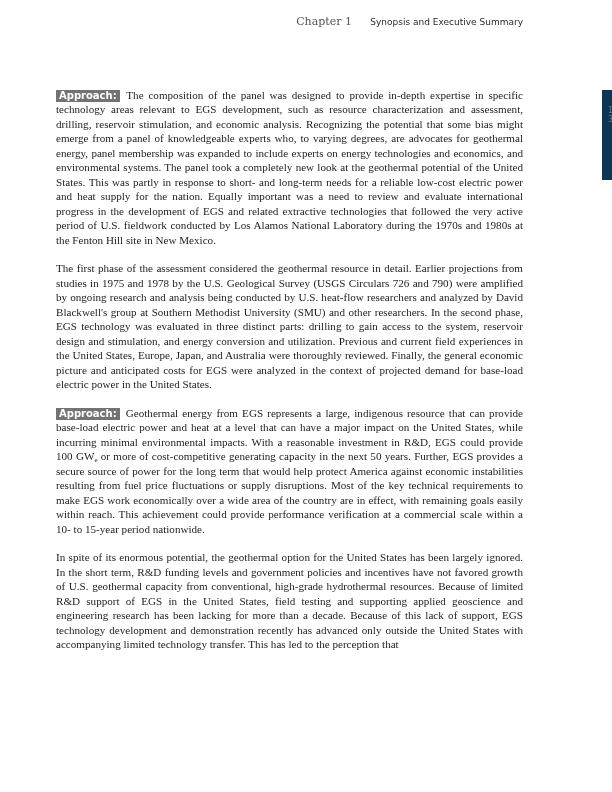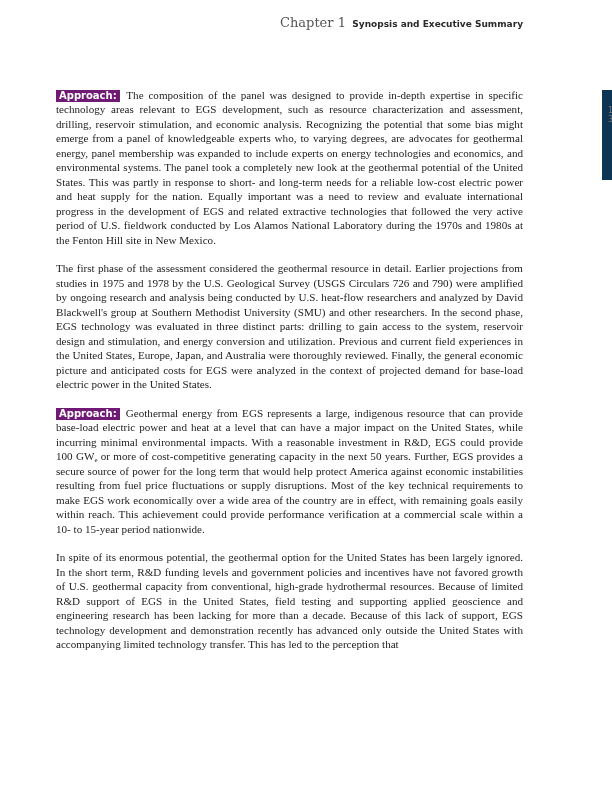--- a/index.html
+++ b/index.html
@@ -16,29 +16,28 @@
     .page-header {
       position: absolute;
       top: 15px;
       right: 89px;
       font-size: 9.5px;
       color: #333;
       white-space: nowrap;
     }
     .page-header .chapter {
       font-family: "DejaVu Serif", "Liberation Serif", serif;
-      font-size: 13px;
+      font-size: 11px;
       color: #555;
-      margin-right: 4px;
+      margin-right: 16px;
     }
     .page-header .title {
       font-family: "DejaVu Sans", "Liberation Sans", sans-serif;
       font-size: 9px;
       color: #2a2a2a;
-      font-weight: bold;
     }
     .side-tab {
       position: absolute;
       left: 602px;
       top: 90px;
       width: 10px;
       height: 90px;
       background: #0f3555;
     }
     .page-number {
@@ -60,21 +59,21 @@
       line-height: 14.45px;
       color: #1c1c1c;
     }
     .body-text p {
       margin: 0 0 14.45px 0;
       text-align: justify;
       hyphens: none;
     }
     .label-box {
       display: inline-block;
-      background: #701a75;
+      background: #737373;
       color: #ffffff;
       font-family: "DejaVu Sans", "Liberation Sans", sans-serif;
       font-weight: bold;
       font-size: 10px;
       line-height: 12px;
       padding: 0 3px 0 3px;
       margin-right: 2px;
     }
     sub {
       font-size: 7px;

